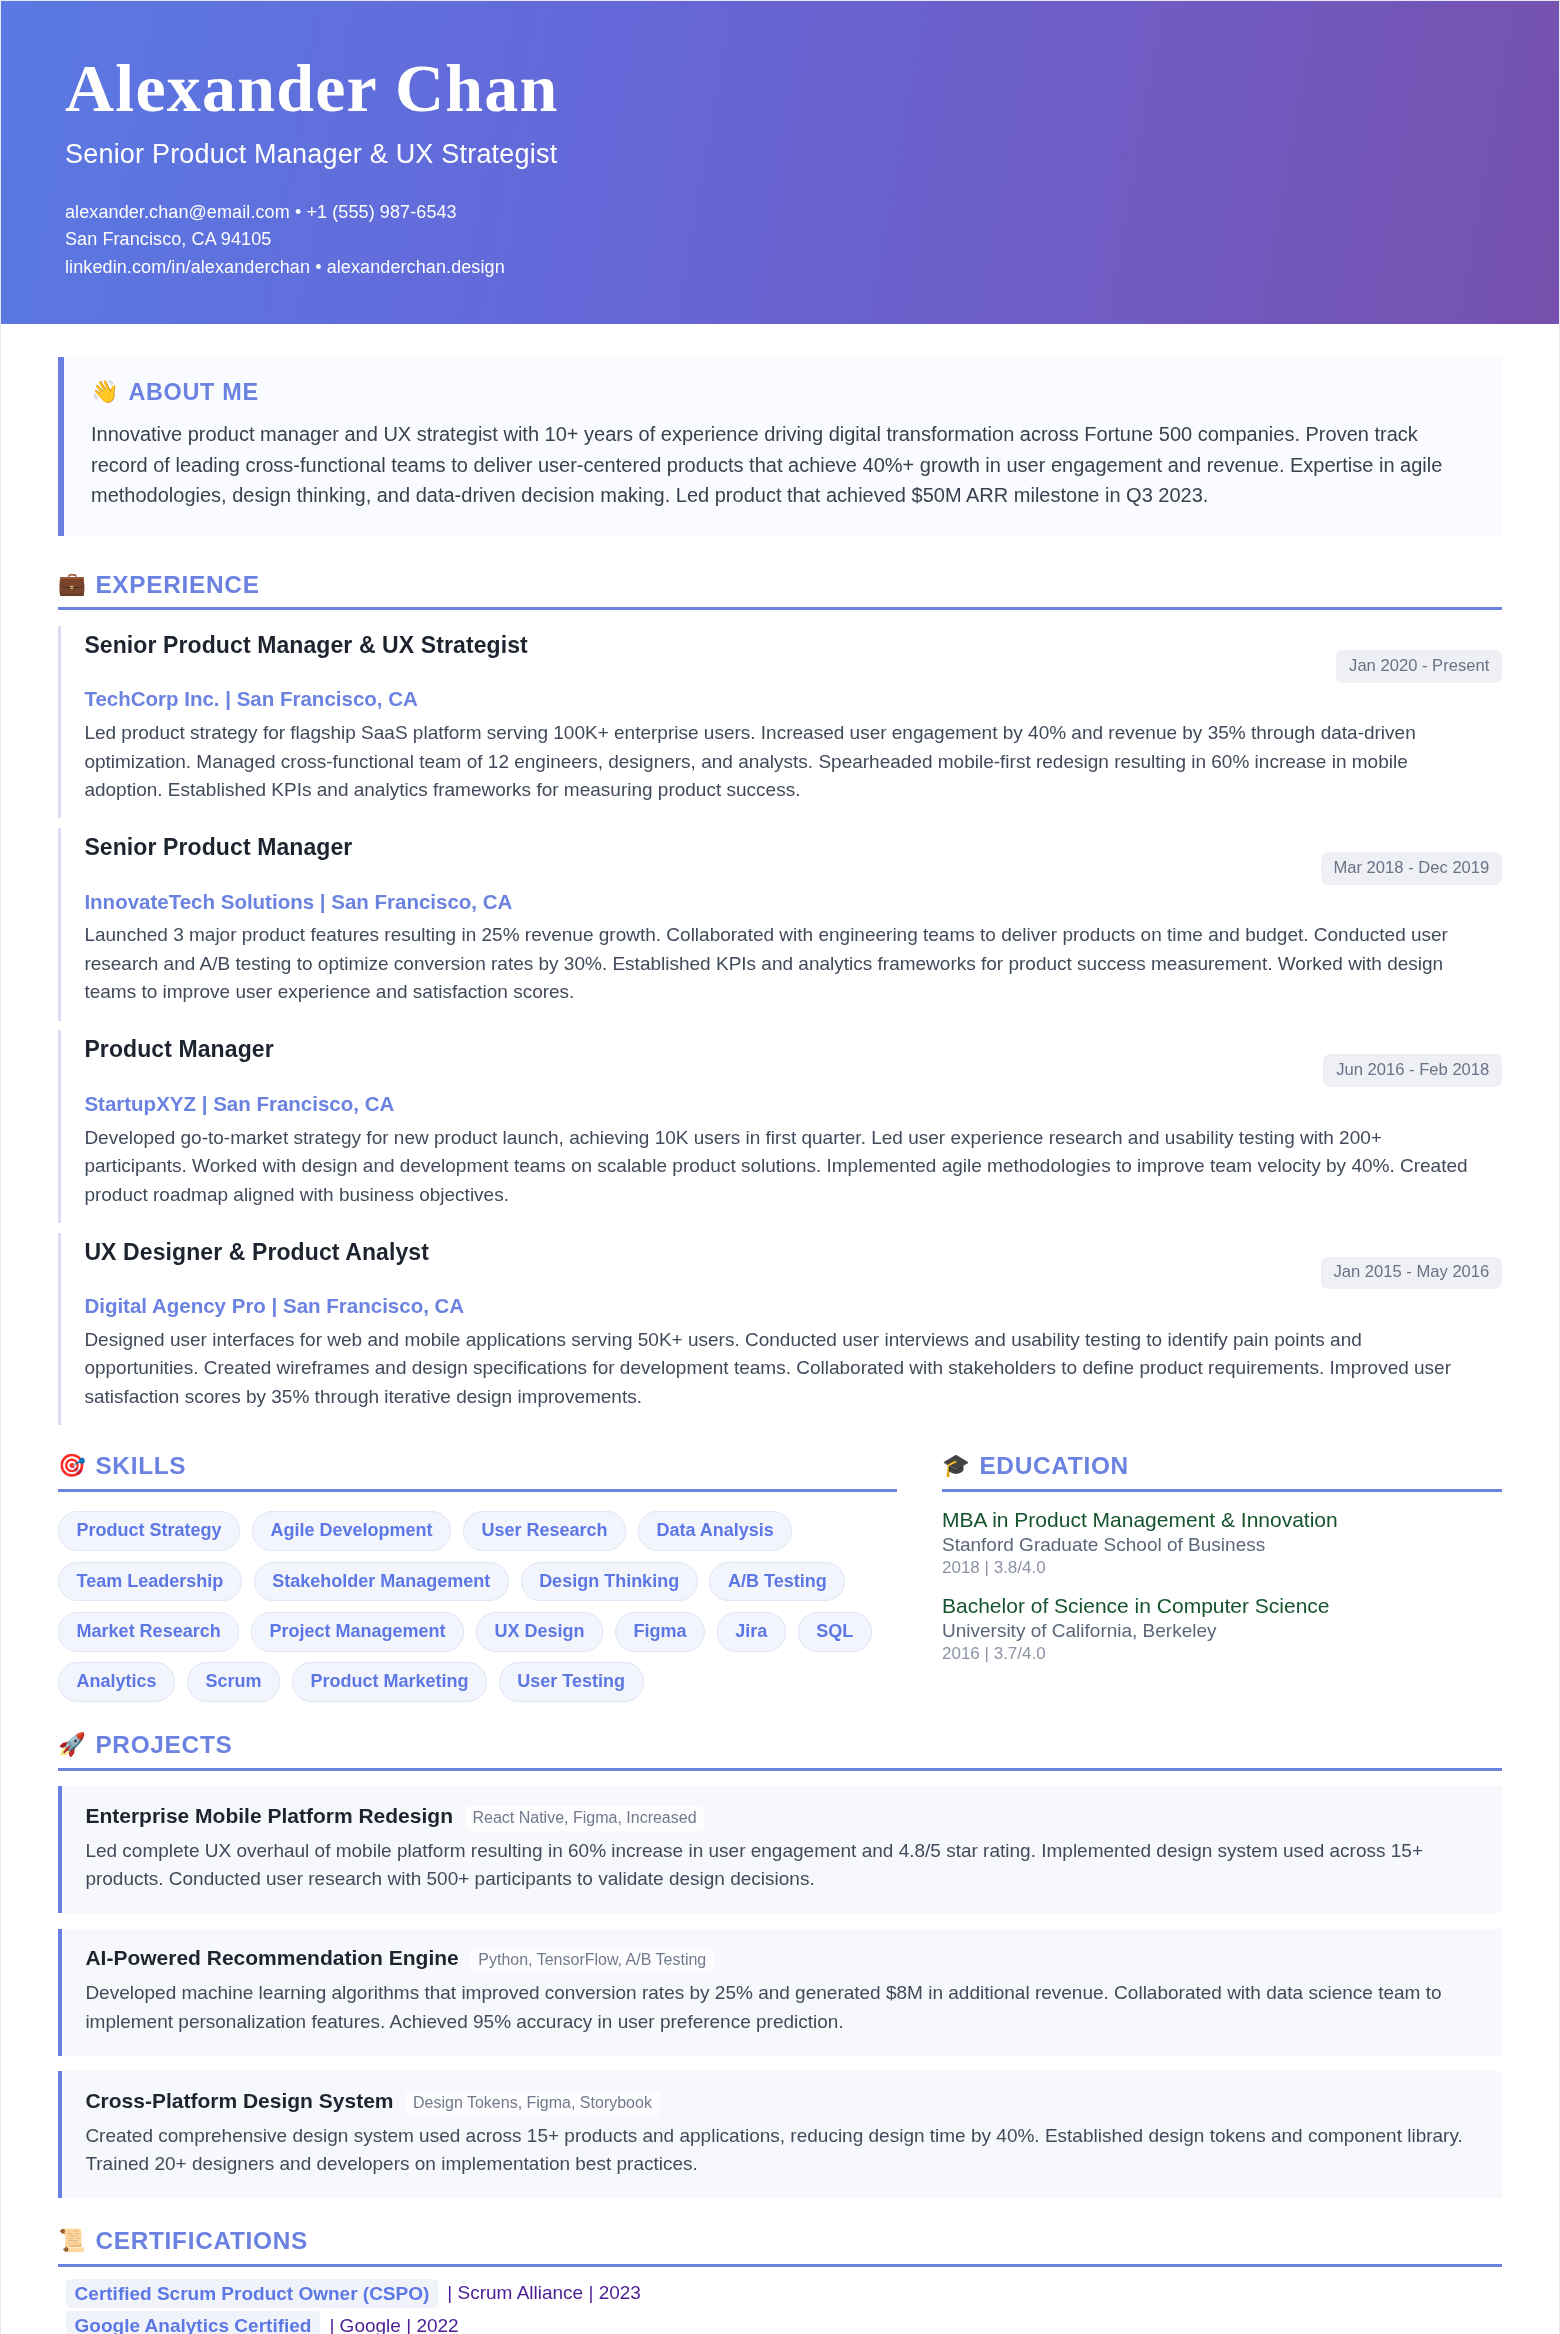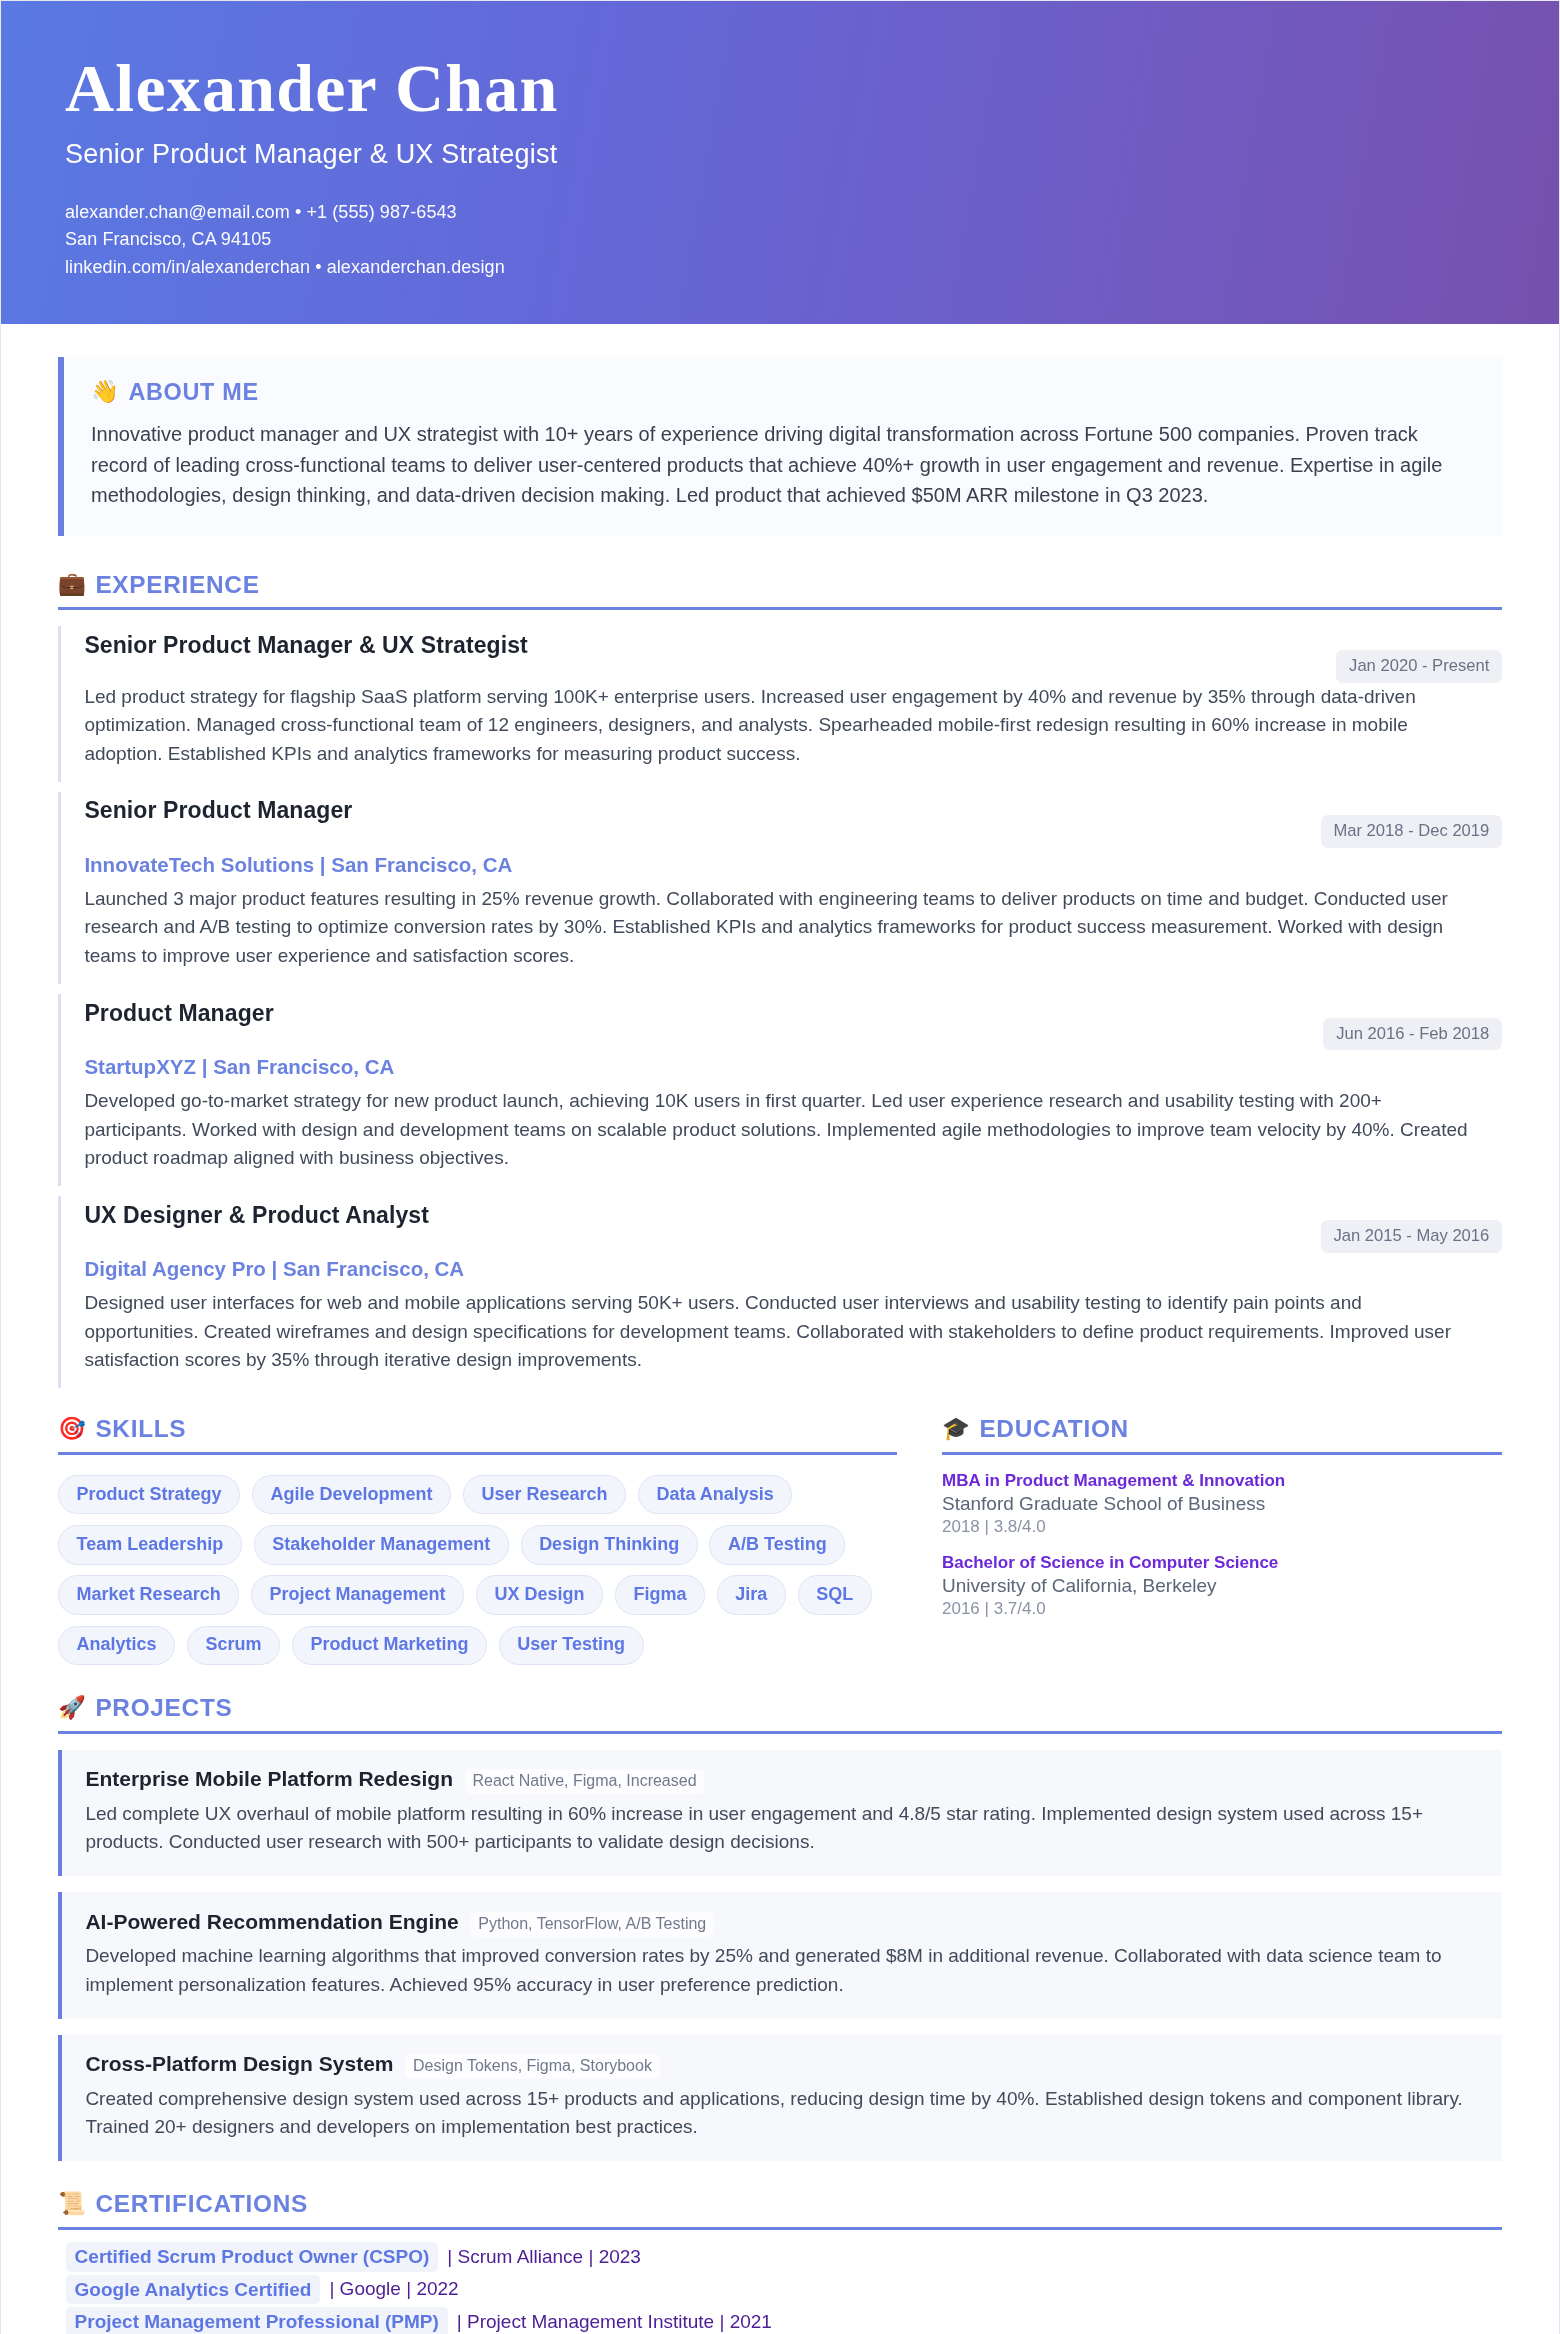--- a/index.html
+++ b/index.html
@@ -141,23 +141,23 @@
     color: #5d77e4;
     font-size: 18px;
     font-weight: bold;
     border-radius: 19.5px;
     padding: 7.8px 17.6px 8.8px 17.6px;
     white-space: nowrap;
   }
 
   .edu-item { margin-bottom: 16.6px; }
   .edu-degree {
-    font-size: 17px;
-    font-weight: bold;
-    color: #6d28d9;
+    font-size: 21px;
+    font-weight: normal;
+    color: #14532d;
     margin-bottom: 2px;
   }
   .edu-school {
     font-size: 19px;
     color: #5b6678;
     margin-bottom: 2px;
   }
   .edu-meta {
     font-size: 17px;
     color: #8b93a4;
@@ -241,20 +241,21 @@
       <div class="section-head section-head-rule">
         <span class="emoji">💼</span>
         <span>EXPERIENCE</span>
       </div>
       <div id="experience-list">
           <div class="exp-item">
             <div class="exp-top">
               <div class="exp-role">Senior Product Manager &amp; UX Strategist</div>
               <div class="exp-date">Jan 2020 - Present</div>
             </div>
+            <div class="exp-company">TechCorp Inc. | San Francisco, CA</div>
             <div class="exp-desc">Led product strategy for flagship SaaS platform serving 100K+ enterprise users. Increased user engagement by 40% and revenue by 35% through data-driven optimization. Managed cross-functional team of 12 engineers, designers, and analysts. Spearheaded mobile-first redesign resulting in 60% increase in mobile adoption. Established KPIs and analytics frameworks for measuring product success.</div>
           </div>
           <div class="exp-item">
             <div class="exp-top">
               <div class="exp-role">Senior Product Manager</div>
               <div class="exp-date">Mar 2018 - Dec 2019</div>
             </div>
             <div class="exp-company">InnovateTech Solutions | San Francisco, CA</div>
             <div class="exp-desc">Launched 3 major product features resulting in 25% revenue growth. Collaborated with engineering teams to deliver products on time and budget. Conducted user research and A/B testing to optimize conversion rates by 30%. Established KPIs and analytics frameworks for product success measurement. Worked with design teams to improve user experience and satisfaction scores.</div>
           </div>

